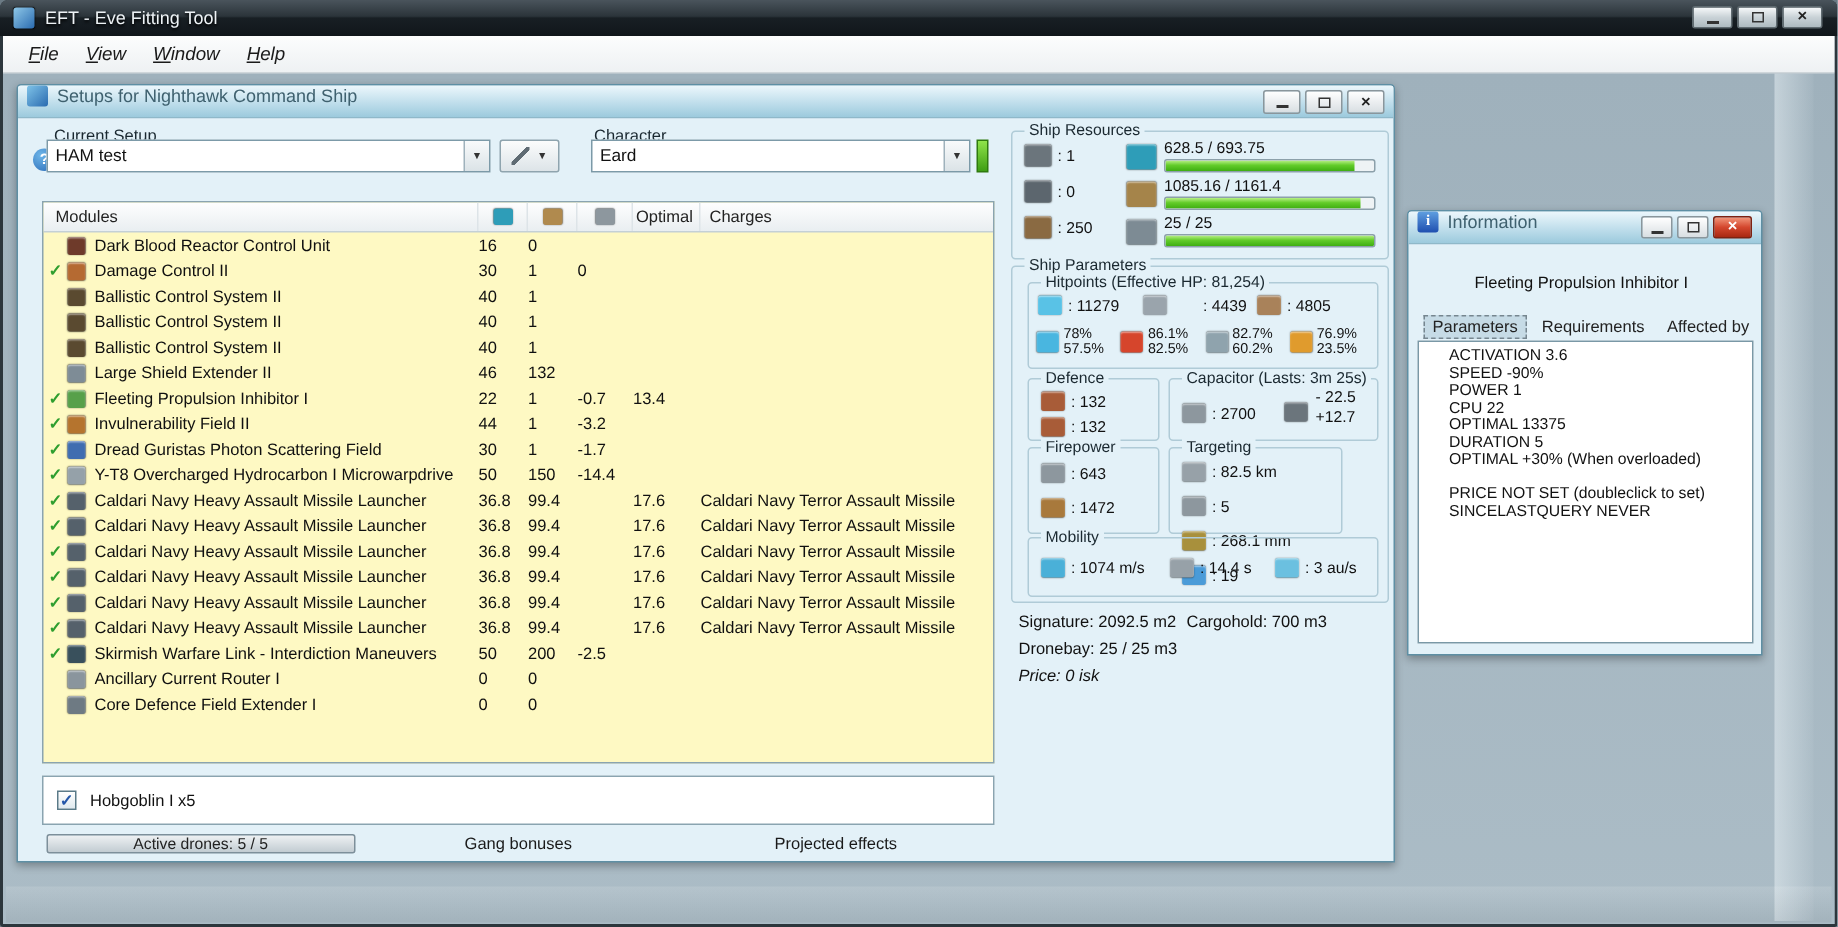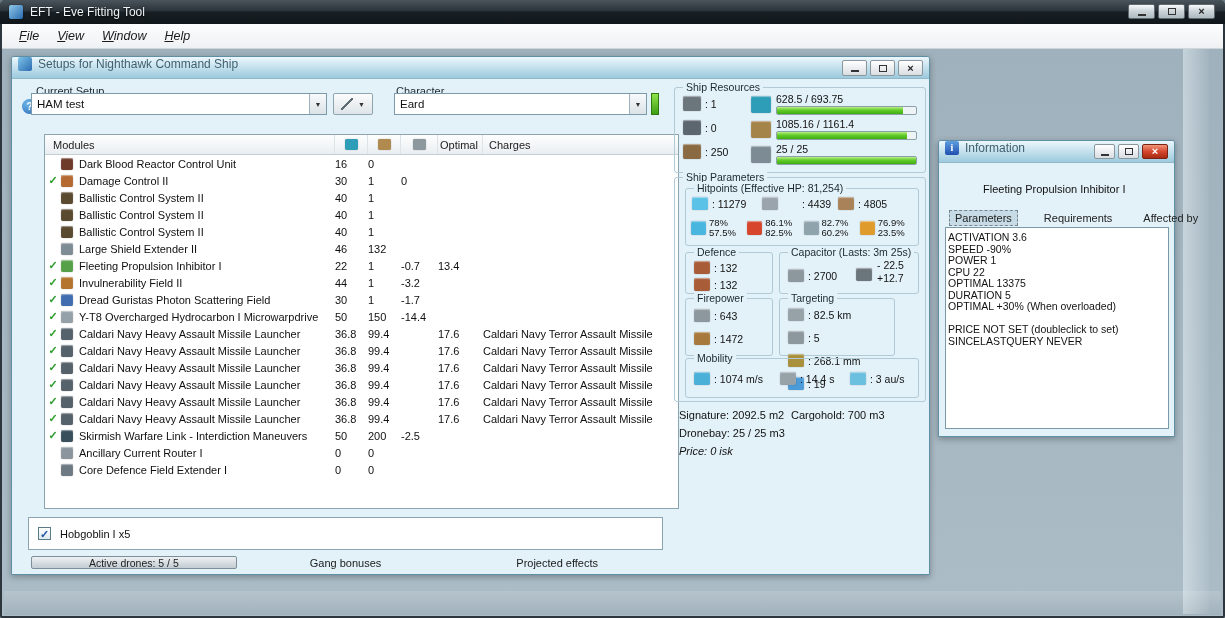--- a/index.html
+++ b/index.html
@@ -68,21 +68,21 @@
   .tools-btn { position:absolute; left:321px; top:14px; width:40px; height:22px; border:1px solid #8fa4ae;
     border-radius:2px; background:linear-gradient(#fbfcfc,#dde4e8); display:flex; align-items:center;
     justify-content:center; gap:5px; }
   .wrench-icon { width:12px; height:12px;
     background:linear-gradient(135deg, transparent 42%, #5f6b73 42%, #5f6b73 58%, transparent 58%); }
   .dd-arrow { font-size:7px; color:#333; }
   .char-bar { position:absolute; left:639px; top:14px; width:8px; height:22px;
     background:linear-gradient(#8fe34a,#3f9e14); border:1px solid #2f7a0e; }
 
   
-  .modtable { position:absolute; left:32px; top:55px; width:635px; height:375px; background:#ffffff;
+  .modtable { position:absolute; left:16px; top:55px; width:635px; height:375px; background:#fef9c3;
     border:1px solid #8aa4b0; overflow:hidden; }
   .modhead { display:flex; height:20px; background:linear-gradient(#fefefe,#e9eef1);
     border-bottom:1px solid #c4d0d6; font-size:11px; color:#222; }
   .modhead > div { border-right:1px solid #dde4e8; height:100%; display:flex; align-items:center; }
   .h-name { width:290px; padding-left:8px; }
   .h-cpu,.h-pg { width:33px; justify-content:center; }
   .h-cap { width:37px; justify-content:center; }
   .h-opt { width:45px; padding-left:2px; }
   .h-charges { flex:1; padding-left:6px; border-right:none !important; }
   .hicon { width:13px; height:11px; border-radius:2px; box-shadow:0 0 1px rgba(0,0,0,.5); }
@@ -150,24 +150,24 @@
 
   .cap-main { position:absolute; left:8px; top:16px; }
   .cap-balance-ico { position:absolute; left:76px; top:15px; }
   .cap-delta { position:absolute; left:97px; top:6px; font-size:10.5px; line-height:13px; color:#111; }
 
   .txt-line { position:absolute; font-size:11px; color:#111; white-space:nowrap; }
 
   
   .info-item-name { position:absolute; left:44px; top:20px; font-size:11px; color:#111; }
   .info-tabs { position:absolute; left:10px; top:47px; display:flex; align-items:center; font-size:11px; }
-  .tab { padding:1px 5px; margin-right:21px; color:#222; white-space:nowrap; }
+  .tab { padding:1px 5px; margin-right:5px; color:#222; white-space:nowrap; }
   .tab.active { border:1px dashed #76868f; background:#c6dbe6; }
   .info-content { position:absolute; left:6px; top:64px; width:224px; height:202px; background:#fff;
-    border:1px solid #7a98a6; padding:4px 2px; overflow:hidden; }
+    border:1px solid #7a98a6; padding:4px 20px; overflow:hidden; }
   .info-line { font-size:10.5px; line-height:11.5px; min-height:11.5px; color:#111; white-space:nowrap; }
 </style>
 </head>
 <body>
 
 <div class="app">
 
   <div class="client"></div>
   <div class="right-band"></div>
   <div class="bottom-band"></div>

